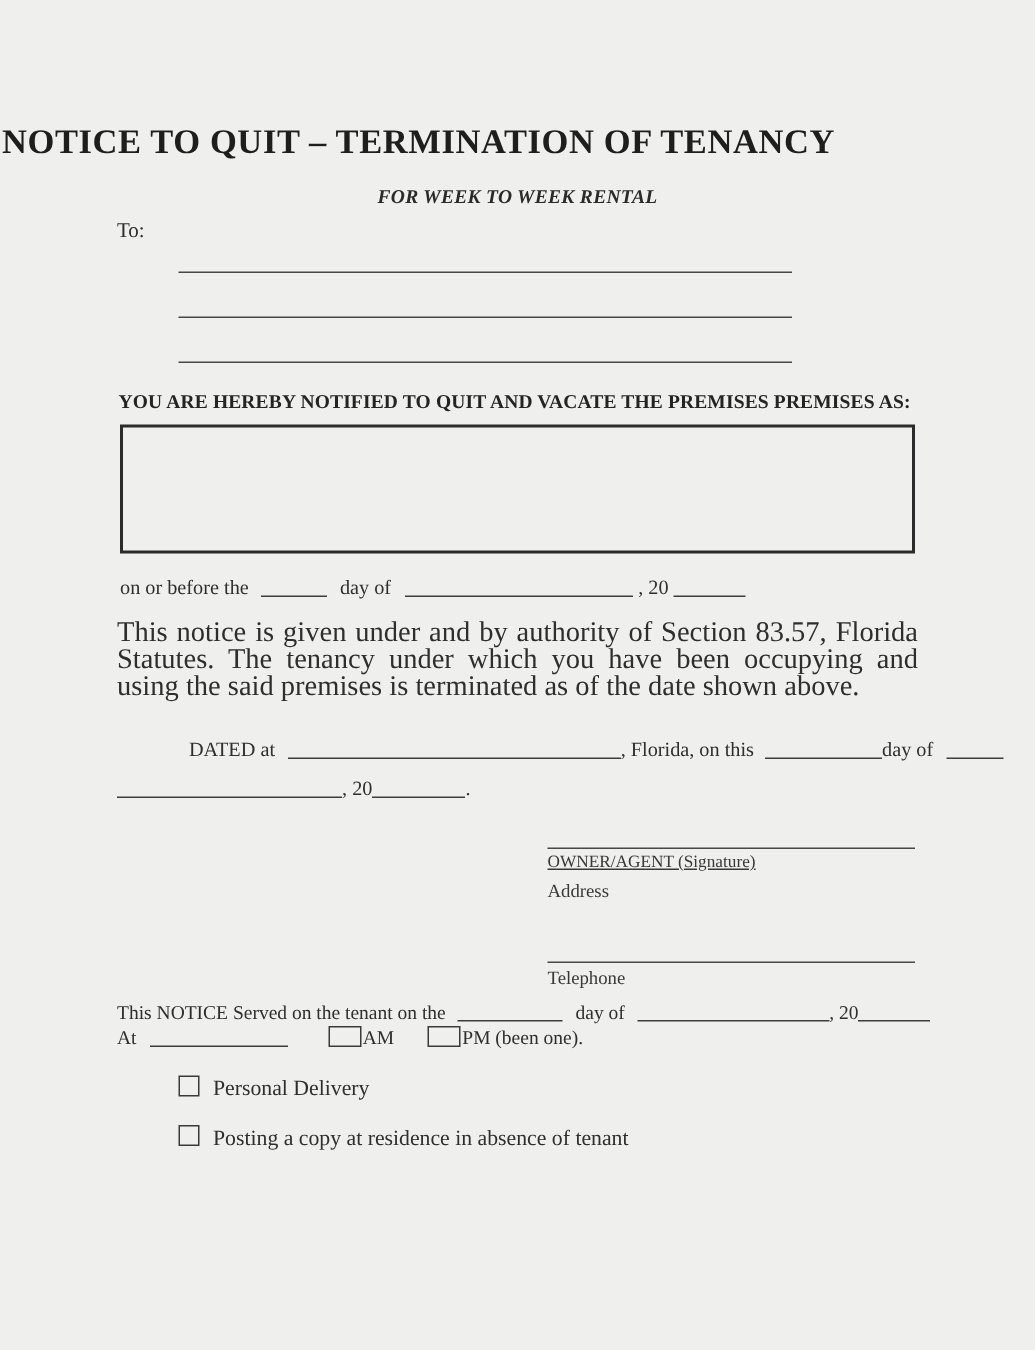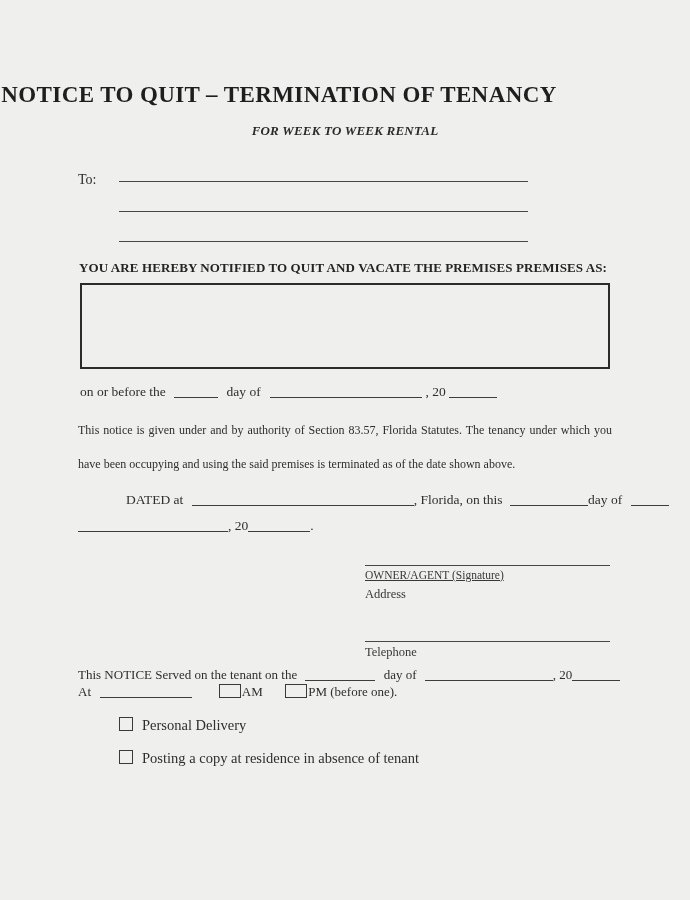--- a/index.html
+++ b/index.html
@@ -16,39 +16,39 @@
     position:absolute;top:82px;left:0;width:558px;
     text-align:center;font-size:23px;font-weight:bold;
     color:#1e1e1e;letter-spacing:.4px;
   }
   .subtitle{
     position:absolute;left:0;width:690px;text-align:center;
     font-size:13px;font-weight:bold;color:#2a2a2a;letter-spacing:.2px;
   }
   .sub1{top:107px;}
   .sub2{top:123px;font-style:italic;}
-  .to-label{position:absolute;left:78px;top:172px;font-size:14px;}
+  .to-label{position:absolute;left:78px;top:147px;font-size:14px;}
   .rule{position:absolute;border-top:1.6px solid #474747;height:0;}
   .to-rule{left:119px;width:409px;}
   .heading{
     position:absolute;left:79px;top:260px;width:540px;
     font-size:13px;font-weight:bold;color:#242424;letter-spacing:.1px;
   }
   .premises-box{
     position:absolute;left:80px;top:283px;width:526px;height:82px;
     border:2px solid #2b2b2b;background:transparent;
   }
   .formline{position:absolute;font-size:13.5px;white-space:nowrap;}
   .blank{
     display:inline-block;height:12px;
     border-bottom:1.6px solid #3d3d3d;vertical-align:-2px;
   }
   .para{
     position:absolute;left:78px;top:413px;width:534px;
-    font-size:12px;line-height:34px;text-align:justify;
+    font-size:19px;line-height:18px;text-align:justify;
   }
   .sig-rule{left:365px;width:245px;}
   .small-label{position:absolute;left:365px;font-size:11.5px;color:#383838;}
   .checkbox{
     display:inline-block;border:1.6px solid #3a3a3a;
     vertical-align:-2px;background:transparent;
   }
   .cb-ampm{width:20px;height:12px;margin-right:1px;}
   .cb-option{width:12px;height:12px;margin-right:9px;vertical-align:-1px;}
   .option-line{position:absolute;left:119px;font-size:14.5px;white-space:nowrap;}
@@ -102,21 +102,21 @@
     <span class="blank" style="width:70px;margin:0 5px;"></span>
     <span>day of</span>
     <span class="blank" style="width:128px;margin-left:5px;"></span><span>, 20</span><span class="blank" style="width:48px;"></span>
   </div>
   <div class="formline" style="left:78px;top:684px;font-size:13px;">
     <span>At</span>
     <span class="blank" style="width:92px;margin:0 6px;"></span>
     <span class="sp" style="width:14px;"></span>
     <span class="checkbox cb-ampm"></span><span>AM</span>
     <span class="sp" style="width:16px;"></span>
-    <span class="checkbox cb-ampm"></span><span>PM (before one).</span>
+    <span class="checkbox cb-ampm"></span><span>PM (been one).</span>
   </div>
 
   <div class="option-line" style="top:717px;">
     <span class="checkbox cb-option"></span><span>Personal Delivery</span>
   </div>
   <div class="option-line" style="top:750px;">
     <span class="checkbox cb-option"></span><span>Posting a copy at residence in absence of tenant</span>
   </div>
 
 </div>

